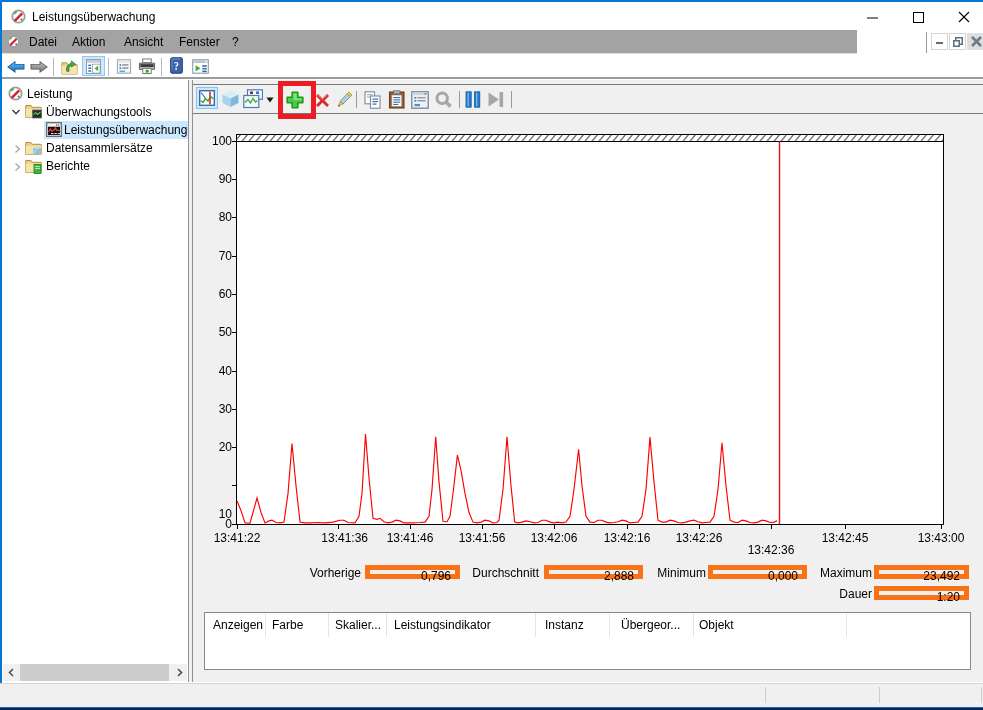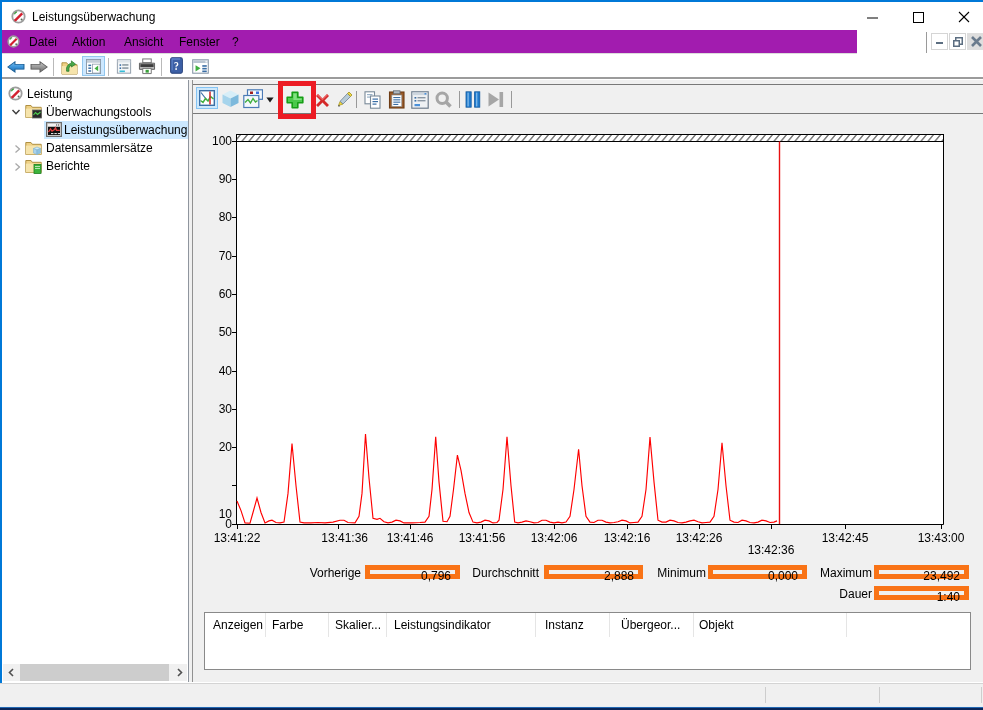--- a/index.html
+++ b/index.html
@@ -3,21 +3,21 @@
 <meta charset="utf-8">
 <style>
 * { margin:0; padding:0; box-sizing:border-box; }
 html,body { width:983px; height:710px; overflow:hidden; }
 body { font-family:"Liberation Sans", sans-serif; font-size:12px; color:#000; background:#fff; position:relative; }
 .abs { position:absolute; }
 
 #topborder { left:0; top:0; width:983px; height:2px; background:#0078d7; }
 #leftborder { left:0; top:0; width:2px; height:706px; background:#0078d7; }
 #titlebar { left:2px; top:2px; width:981px; height:28px; background:#fff; }
-#menubar { left:2px; top:30px; width:855px; height:24px; background:#a21caf; border-bottom:1px solid #dcdcdc; }
+#menubar { left:2px; top:30px; width:855px; height:24px; background:#a3a3a3; border-bottom:1px solid #dcdcdc; }
 #toolbar1 { left:2px; top:55px; width:981px; height:24px; background:#fff; border-bottom:2px solid #9b9b9b; }
 #treepanel { left:2px; top:80px; width:186px; height:602px; background:#fff; }
 #treedivider { left:188px; top:80px; width:1px; height:602px; background:#8f959e; }
 #panegap { left:189px; top:80px; width:3px; height:602px; background:#f0f0f0; }
 #paneline { left:192px; top:80px; width:1px; height:602px; background:#919191; }
 #rightpane { left:193px; top:80px; width:790px; height:602px; background:#f0f0f0; }
 #statusbar { left:0px; top:683px; width:983px; height:23px; background:#f0f0f0; border-top:1px solid #d4d4d4; }
 #botband1 { left:0; top:706px; width:983px; height:1px; background:#e9eef3; }
 #botband2 { left:0; top:707px; width:983px; height:1px; background:#2268b2; }
 #botband3 { left:0; top:708px; width:983px; height:2px; background:#0a2558; }
@@ -411,21 +411,21 @@
 <div class="abs" id="stats">
   <div class="statlabel" style="left:281px;top:566px;width:80px">Vorherige</div>
   <div class="statbox" style="left:365px;top:565px;width:95px">0,796</div>
   <div class="statlabel" style="left:459px;top:566px;width:80px">Durchschnitt</div>
   <div class="statbox" style="left:544px;top:565px;width:99px">2,888</div>
   <div class="statlabel" style="left:626px;top:566px;width:80px">Minimum</div>
   <div class="statbox" style="left:708px;top:565px;width:99px">0,000</div>
   <div class="statlabel" style="left:792px;top:566px;width:80px">Maximum</div>
   <div class="statbox" style="left:874px;top:565px;width:95px">23,492</div>
   <div class="statlabel" style="left:792px;top:587px;width:80px">Dauer</div>
-  <div class="statbox" style="left:874px;top:586px;width:95px">1:40</div>
+  <div class="statbox" style="left:874px;top:586px;width:95px">1:20</div>
 </div>
 
 <div class="abs" id="tbl">
   <div class="th" style="left:0;width:61px">Anzeigen</div>
   <div class="th" style="left:62px;width:62px;padding-left:5px">Farbe</div>
   <div class="th" style="left:125px;width:57px;padding-left:5px">Skalier...</div>
   <div class="th" style="left:183px;width:148px;padding-left:6px">Leistungsindikator</div>
   <div class="th" style="left:332px;width:73px">Instanz</div>
   <div class="th" style="left:406px;width:83px;padding-left:10px">Übergeor...</div>
   <div class="th" style="left:490px;width:152px;padding-left:4px">Objekt</div>

